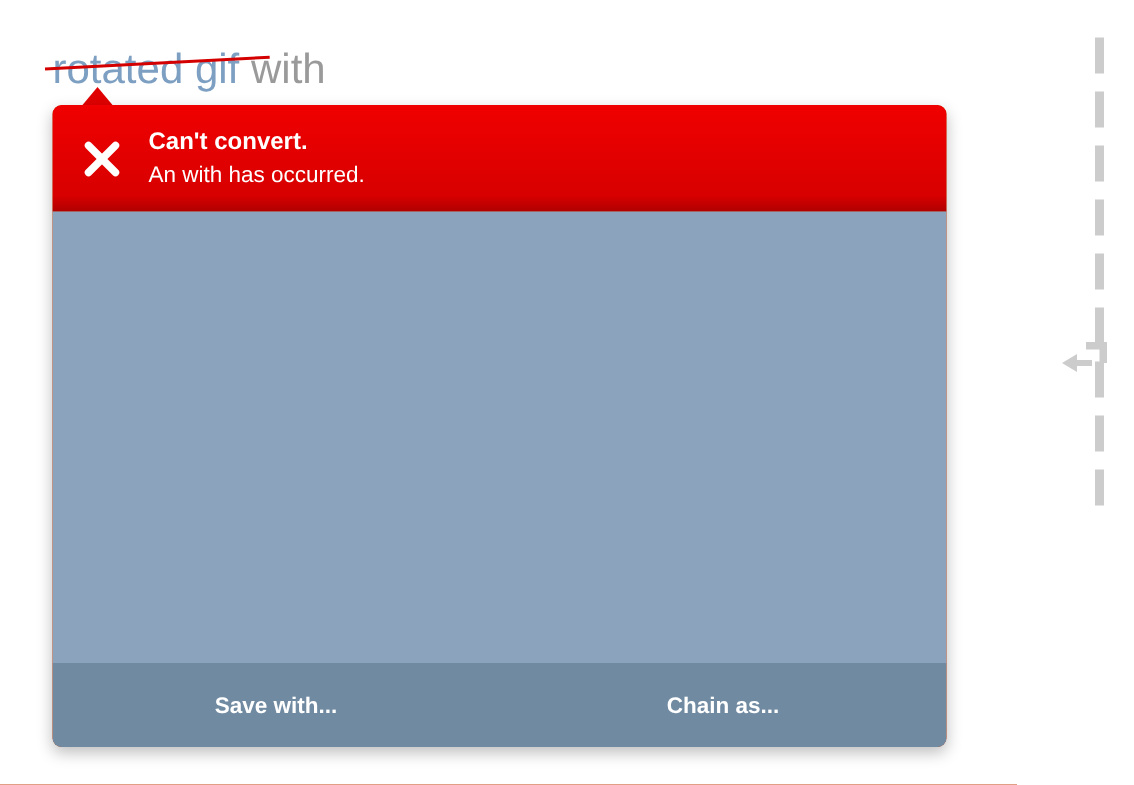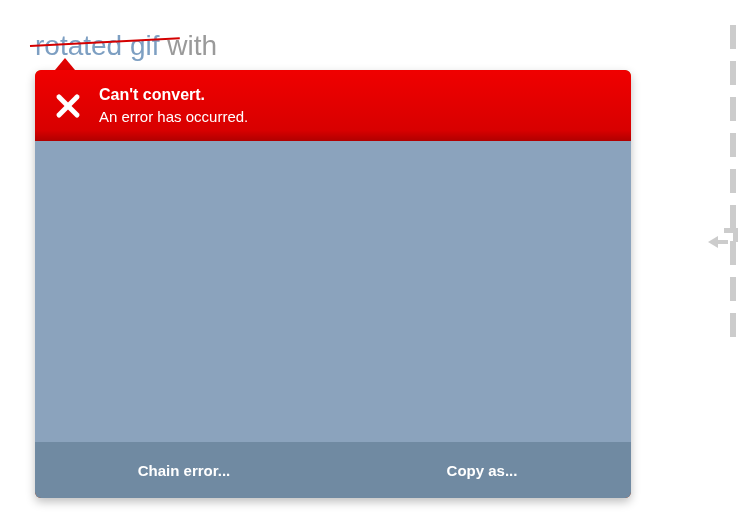--- a/index.html
+++ b/index.html
@@ -167,27 +167,27 @@
 <div class="panel">
   <div class="error-banner">
     <div class="error-icon">
       <svg width="26" height="26" viewBox="0 0 26 26">
         <line x1="4" y1="4" x2="22" y2="22" stroke="#fff" stroke-width="5" stroke-linecap="round"></line>
         <line x1="22" y1="4" x2="4" y2="22" stroke="#fff" stroke-width="5" stroke-linecap="round"></line>
       </svg>
     </div>
     <div class="error-text-block">
       <div class="error-title">Can't convert.</div>
-      <div class="error-msg">An error has occurred.</div>
+      <div class="error-msg">An with has occurred.</div>
     </div>
   </div>
   <div class="panel-body"></div>
   <div class="panel-footer">
-    <div class="footer-btn">Chain error...</div>
-    <div class="footer-btn">Copy as...</div>
+    <div class="footer-btn">Save with...</div>
+    <div class="footer-btn">Chain as...</div>
   </div>
 </div>
 
 <div class="right-decor">
   <div class="dash-v"></div>
   <div class="dash-v"></div>
   <div class="dash-v"></div>
   <div class="dash-v"></div>
   <div class="dash-v"></div>
   <div class="dash-v"></div>

